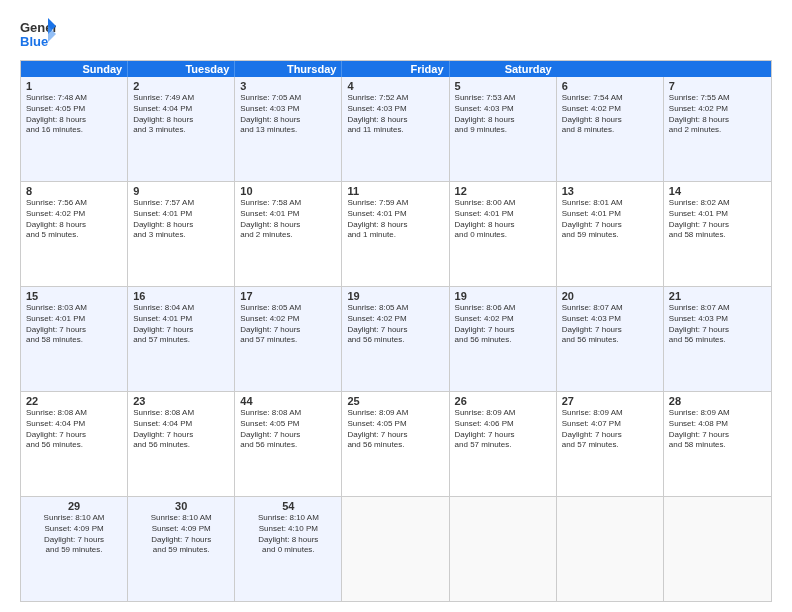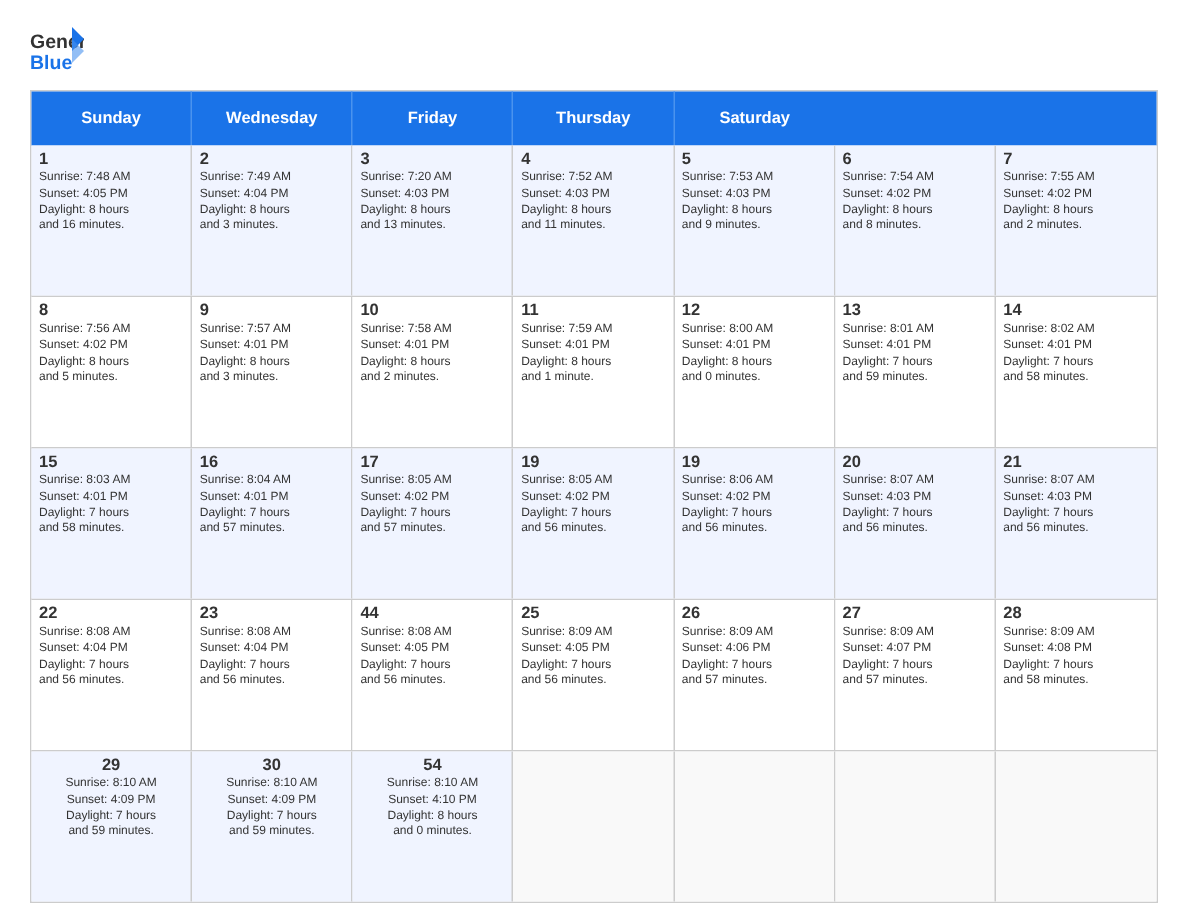--- a/index.html
+++ b/index.html
@@ -52,22 +52,22 @@
     }
     .cal-header {
       display: grid;
       grid-template-columns: repeat(7, 1fr);
       background: #1a73e8;
     }
     .cal-header-cell {
       color: #fff;
       font-weight: bold;
       font-size: 11px;
-      padding: 12px 5px;
-      text-align: center;
+      padding: 2px 5px;
+      text-align: right;
       border-right: 1px solid #4a93ee;
     }
     .cal-header-cell:last-child { border-right: none; }
     .cal-body {
       display: flex;
       flex-direction: column;
       flex: 1;
     }
     .cal-row {
       display: grid;
@@ -114,44 +114,44 @@
       </svg>
     </div>
     <div class="title-block">
       <div class="month-year"></div>
       <div class="location"></div>
     </div>
   </div>
   <div class="calendar">
     <div class="cal-header">
     <div class="cal-header-cell">Sunday</div>
-        <div class="cal-header-cell">Wednesday</div>
+        <div class="cal-header-cell">Tuesday</div>
+        <div class="cal-header-cell">Thursday</div>
         <div class="cal-header-cell">Friday</div>
-        <div class="cal-header-cell">Thursday</div>
         <div class="cal-header-cell">Saturday</div>
       </div>
     <div class="cal-body">
     <div class="cal-row">
           <div class="cal-cell alt-row">
             <span class="day-num">1</span>
             <div class="cell-text">Sunrise: 7:48 AM</div>
             <div class="cell-text">Sunset: 4:05 PM</div>
             <div class="cell-text">Daylight: 8 hours</div>
             <div class="cell-text">and 16 minutes.</div>
           </div>
           <div class="cal-cell alt-row">
             <span class="day-num">2</span>
             <div class="cell-text">Sunrise: 7:49 AM</div>
             <div class="cell-text">Sunset: 4:04 PM</div>
             <div class="cell-text">Daylight: 8 hours</div>
             <div class="cell-text">and 3 minutes.</div>
           </div>
           <div class="cal-cell alt-row">
             <span class="day-num">3</span>
-            <div class="cell-text">Sunrise: 7:20 AM</div>
+            <div class="cell-text">Sunrise: 7:05 AM</div>
             <div class="cell-text">Sunset: 4:03 PM</div>
             <div class="cell-text">Daylight: 8 hours</div>
             <div class="cell-text">and 13 minutes.</div>
           </div>
           <div class="cal-cell alt-row">
             <span class="day-num">4</span>
             <div class="cell-text">Sunrise: 7:52 AM</div>
             <div class="cell-text">Sunset: 4:03 PM</div>
             <div class="cell-text">Daylight: 8 hours</div>
             <div class="cell-text">and 11 minutes.</div>

